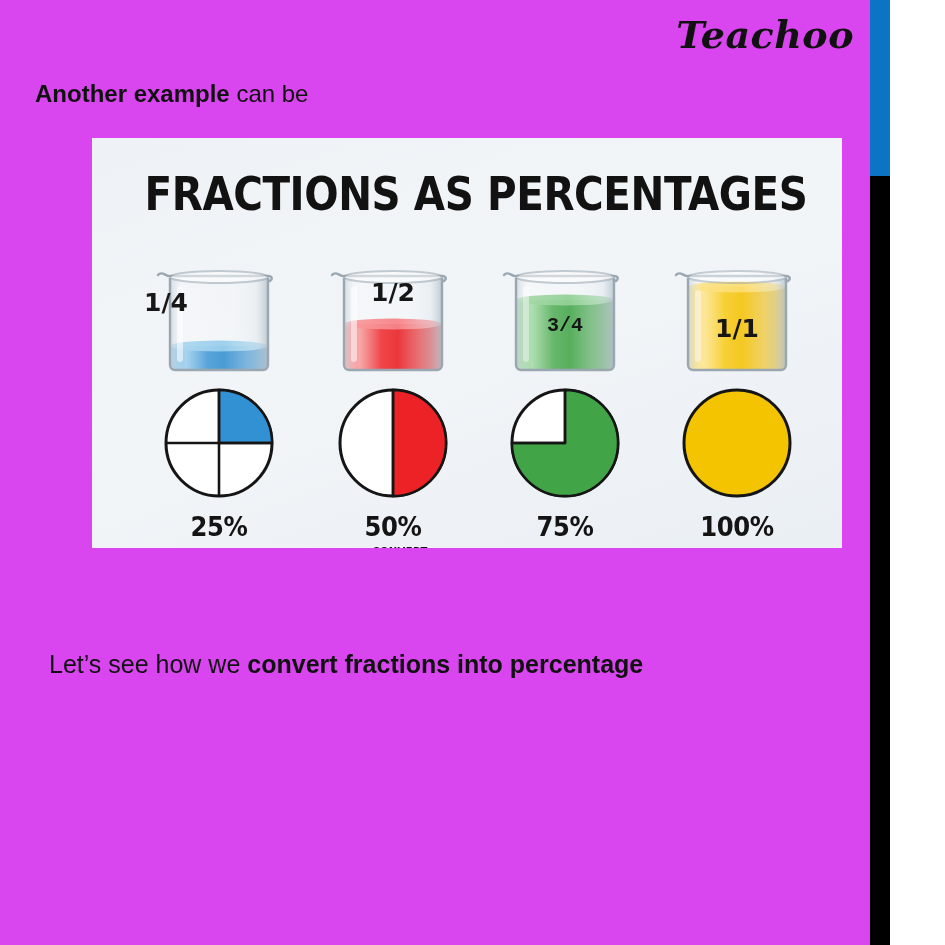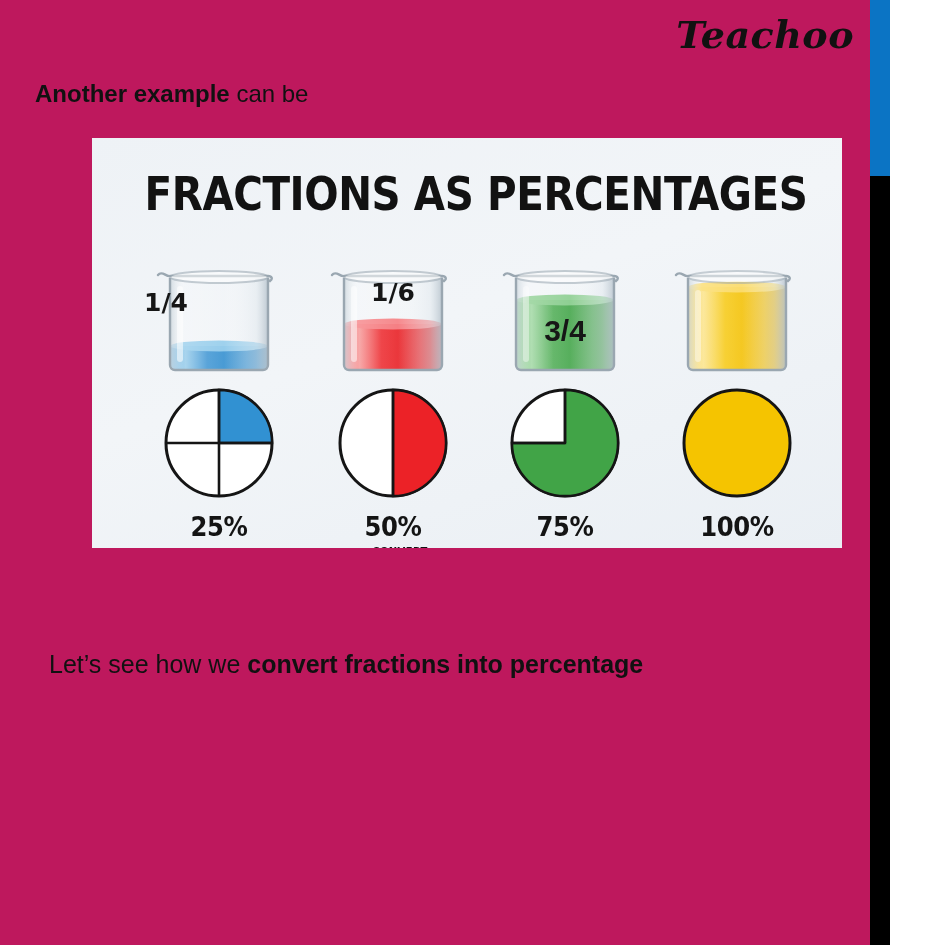--- a/index.html
+++ b/index.html
@@ -5,21 +5,21 @@
   * { box-sizing: border-box; margin: 0; padding: 0; }
   html, body {
     width: 945px; height: 945px;
     background: #ffffff;
     font-family: "Liberation Sans", sans-serif;
     overflow: hidden;
   }
   .page {
     position: relative;
     width: 890px; height: 945px;
-    background: #be185d;
+    background: #d946ef;
   }
 
   
   .edge-strip {
     position: absolute; top: 0; right: 0;
     width: 20px; height: 945px;
   }
   .edge-blue {
     position: absolute; top: 0; left: 0;
     width: 20px; height: 176px;
@@ -213,21 +213,21 @@
             </linearGradient>
           </defs>
           <path d="M30 113 a4 4 0 0 1 -4 -4 L26 68 L124 68 L124 109 a4 4 0 0 1 -4 4 Z" fill="url(#liq1)"></path>
           <ellipse cx="75" cy="68" rx="49" ry="5.5" fill="#f4767a" opacity=".95"></ellipse>
           <path d="M26 22 L26 109 a5 5 0 0 0 5 5 L119 114 a5 5 0 0 0 5 -5 L124 22" fill="url(#glass1)" stroke="#9aa7b1" stroke-width="2.4" stroke-linejoin="round"></path>
           <path d="M14 19 C18 14 22 21 26 20 L124 20 C128 20 129 23 126 25 L124 24" fill="none" stroke="#9aa7b1" stroke-width="2.4" stroke-linecap="round"></path>
           <ellipse cx="75" cy="21" rx="49" ry="6" fill="#ffffff" opacity=".55" stroke="#9aa7b1" stroke-width="2.2"></ellipse>
           <rect x="33" y="30" width="6" height="76" rx="3" fill="#ffffff" opacity=".5"></rect>
         </svg>
         <div style="position:absolute;left:0;top:22px;width:150px;text-align:center;
-                    font-family:'DejaVu Sans',sans-serif;font-weight:bold;font-size:25px;color:#161616;">1/6</div>
+                    font-family:'DejaVu Sans',sans-serif;font-weight:bold;font-size:25px;color:#161616;">1/2</div>
       </div>
 
       <div class="pie-wrap">
         <svg viewBox="0 0 150 128" width="150" height="128">
           <circle cx="75" cy="60" r="53" fill="#ffffff" stroke="#151515" stroke-width="3"></circle>
           <path d="M75 60 L75 7 A53 53 0 0 1 75 113 Z" fill="#ec2227" stroke="#151515" stroke-width="2.4"></path>
           <line x1="75" y1="7" x2="75" y2="113" stroke="#151515" stroke-width="2.6"></line>
         </svg>
       </div>
       <div class="pct">50%</div>
@@ -253,21 +253,21 @@
             </linearGradient>
           </defs>
           <path d="M30 113 a4 4 0 0 1 -4 -4 L26 44 L124 44 L124 109 a4 4 0 0 1 -4 4 Z" fill="url(#liq2)"></path>
           <ellipse cx="75" cy="44" rx="49" ry="5.5" fill="#86cb8a" opacity=".95"></ellipse>
           <path d="M26 22 L26 109 a5 5 0 0 0 5 5 L119 114 a5 5 0 0 0 5 -5 L124 22" fill="url(#glass2)" stroke="#9aa7b1" stroke-width="2.4" stroke-linejoin="round"></path>
           <path d="M14 19 C18 14 22 21 26 20 L124 20 C128 20 129 23 126 25 L124 24" fill="none" stroke="#9aa7b1" stroke-width="2.4" stroke-linecap="round"></path>
           <ellipse cx="75" cy="21" rx="49" ry="6" fill="#ffffff" opacity=".55" stroke="#9aa7b1" stroke-width="2.2"></ellipse>
           <rect x="33" y="30" width="6" height="76" rx="3" fill="#ffffff" opacity=".4"></rect>
         </svg>
         <div style="position:absolute;left:0;top:58px;width:150px;text-align:center;
-                    font-family:Liberation Sans, sans-serif;font-weight:bold;font-size:30px;color:#161616;">3/4</div>
+                    font-family:Liberation Mono, monospace;font-weight:bold;font-size:20px;color:#161616;">3/4</div>
       </div>
 
       <div class="pie-wrap">
         <svg viewBox="0 0 150 128" width="150" height="128">
           <circle cx="75" cy="60" r="53" fill="#ffffff" stroke="#151515" stroke-width="3"></circle>
           <path d="M75 60 L75 7 A53 53 0 1 1 22 60 Z" fill="#41a447" stroke="#151515" stroke-width="2.4"></path>
           <line x1="75" y1="7" x2="75" y2="60" stroke="#151515" stroke-width="2.6"></line>
           <line x1="22" y1="60" x2="75" y2="60" stroke="#151515" stroke-width="2.6"></line>
         </svg>
       </div>
@@ -293,20 +293,22 @@
               <stop offset="100%" stop-color="#d49f00"></stop>
             </linearGradient>
           </defs>
           <path d="M30 113 a4 4 0 0 1 -4 -4 L26 31 L124 31 L124 109 a4 4 0 0 1 -4 4 Z" fill="url(#liq3)"></path>
           <ellipse cx="75" cy="31" rx="49" ry="5.5" fill="#fad85e" opacity=".95"></ellipse>
           <path d="M26 22 L26 109 a5 5 0 0 0 5 5 L119 114 a5 5 0 0 0 5 -5 L124 22" fill="url(#glass3)" stroke="#9aa7b1" stroke-width="2.4" stroke-linejoin="round"></path>
           <path d="M14 19 C18 14 22 21 26 20 L124 20 C128 20 129 23 126 25 L124 24" fill="none" stroke="#9aa7b1" stroke-width="2.4" stroke-linecap="round"></path>
           <ellipse cx="75" cy="21" rx="49" ry="6" fill="#ffffff" opacity=".5" stroke="#9aa7b1" stroke-width="2.2"></ellipse>
           <rect x="33" y="34" width="6" height="72" rx="3" fill="#ffffff" opacity=".42"></rect>
         </svg>
+        <div style="position:absolute;left:0;top:58px;width:150px;text-align:center;
+                    font-family:'DejaVu Sans',sans-serif;font-weight:bold;font-size:25px;color:#161616;">1/1</div>
       </div>
 
       <div class="pie-wrap">
         <svg viewBox="0 0 150 128" width="150" height="128">
           <circle cx="75" cy="60" r="53" fill="#f5c400" stroke="#151515" stroke-width="3"></circle>
         </svg>
       </div>
       <div class="pct">100%</div>
     </div>
 

